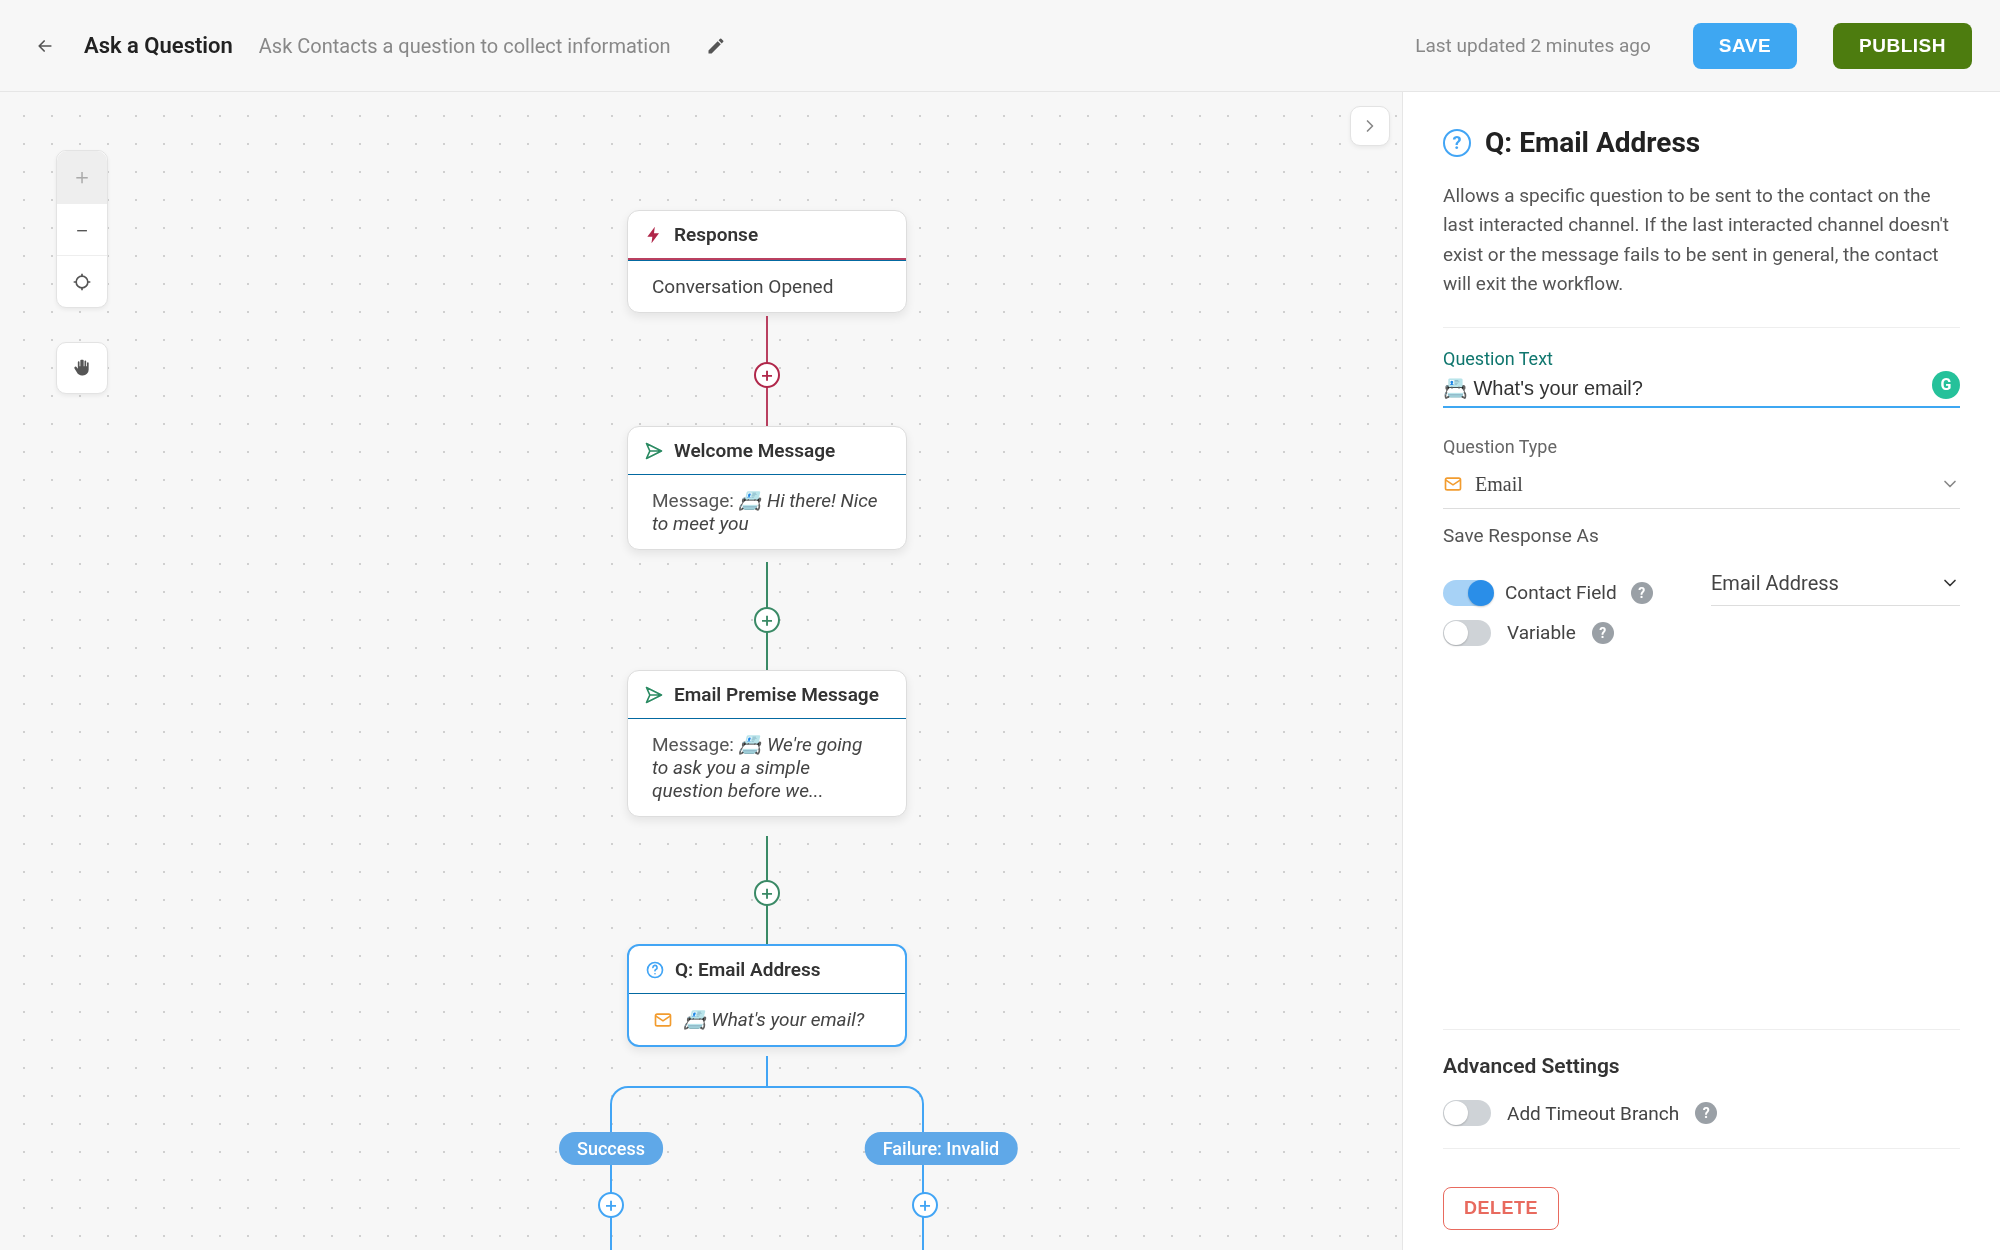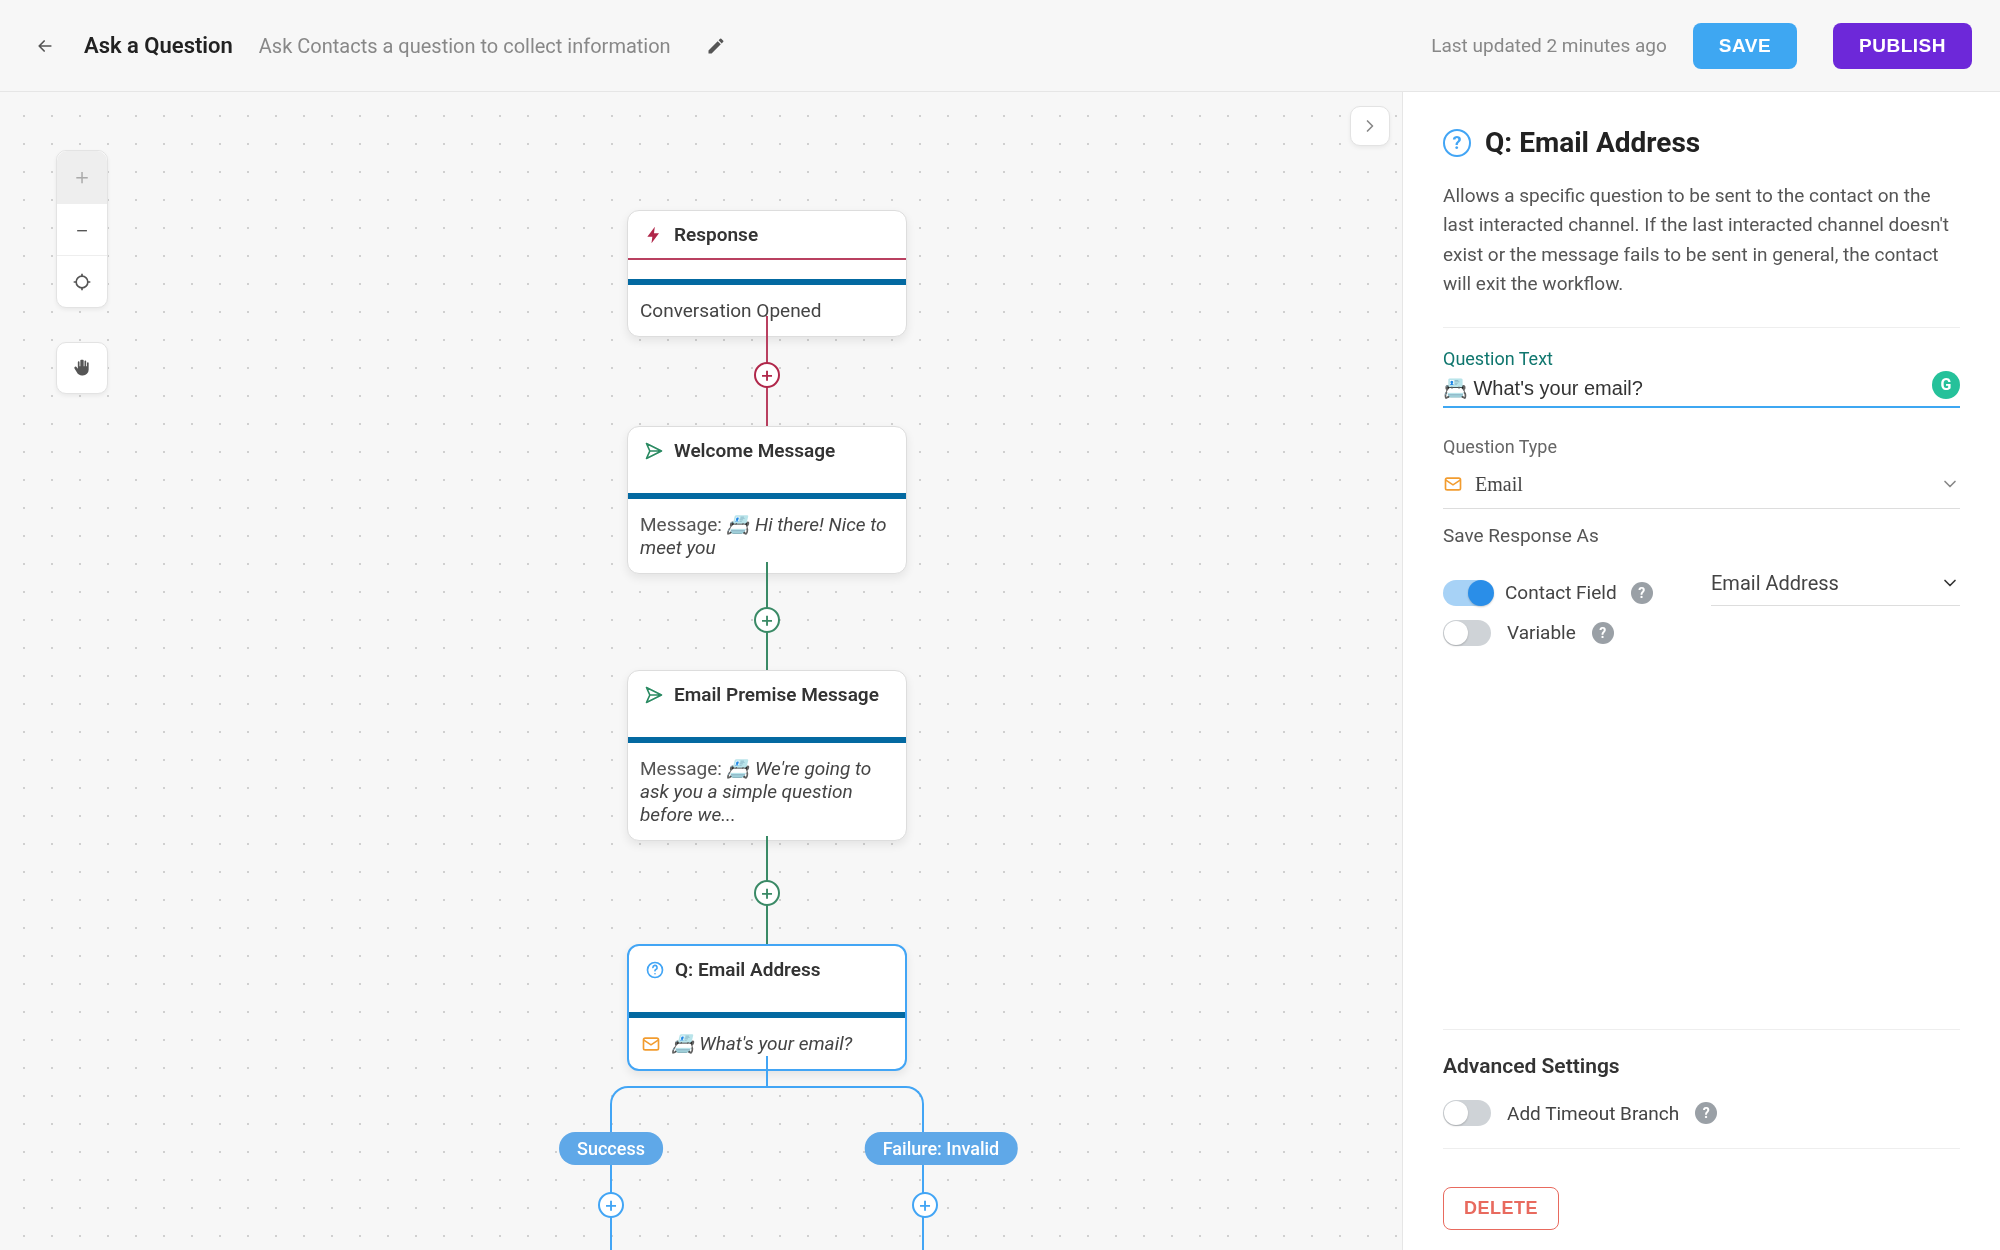--- a/index.html
+++ b/index.html
@@ -24,28 +24,28 @@
   }
   .header .back-btn {
     width: 34px; height: 34px;
     display:flex; align-items:center; justify-content:center;
     cursor:pointer; color:#555;
   }
   .header .title { font-size: 22px; font-weight: 600; color:#222; }
   .header .subtitle { font-size: 20px; color:#888; margin-left: 4px; }
   .header .edit-btn { width:34px; height:34px; display:flex; align-items:center; justify-content:center; cursor:pointer; color:#555; margin-left:6px;}
   .header .spacer { flex:1; }
-  .header .last-updated { font-size: 19px; color:#888; margin-right: 4px; }
+  .header .last-updated { font-size: 19px; color:#888; margin-right: 20px; }
   .header .btn {
     border:none; border-radius: 8px; padding: 12px 26px;
     font-size: 19px; font-weight:600; letter-spacing:0.5px;
     cursor:pointer;
   }
   .btn-save { background:#3ea7f2; color:#fff; margin-right:14px; }
-  .btn-publish { background:#6d28d9; color:#fff; }
+  .btn-publish { background:#4d7c0f; color:#fff; }
 
   
   .main { display:flex; height: calc(1250px - 88px); }
   .canvas-wrap { flex:1; position:relative; overflow:hidden; }
   .canvas {
     position:absolute; inset:0;
     background-image: radial-gradient(#d0d0d0 1px, transparent 1px);
     background-size: 28px 28px;
     background-position: 10px 10px;
   }
@@ -84,25 +84,25 @@
     box-shadow: 0 4px 10px rgba(0,0,0,0.08);
     overflow:hidden;
   }
   .node.selected { border:2px solid #42a5f5; }
   .node-head {
     padding: 12px 16px;
     display:flex; align-items:center; gap:10px;
     font-size: 19px; font-weight:600;
   }
   .node-body {
-    border-top:6px solid #0369a1;
-    padding: 14px 12px;
+    border-top:1px solid #0369a1;
+    padding: 14px 24px;
     font-size: 19px;
     color:#444;
-    display:flex; align-items:center; gap:10px;margin-top:19px;
+    display:flex; align-items:center; gap:10px;
   }
   .node-body .prefix { color:#555; }
   .node-body .content { font-style: italic; }
   .trigger-head .bolt { color:#b0274a; }
   .trigger-head { border-bottom:2px solid #b94060; }
 
   .msg-head .send { color:#2a8a62; }
 
   .q-head .qicon { color:#42a5f5; }
   .q-body .mail { color:#f29c2f; }

